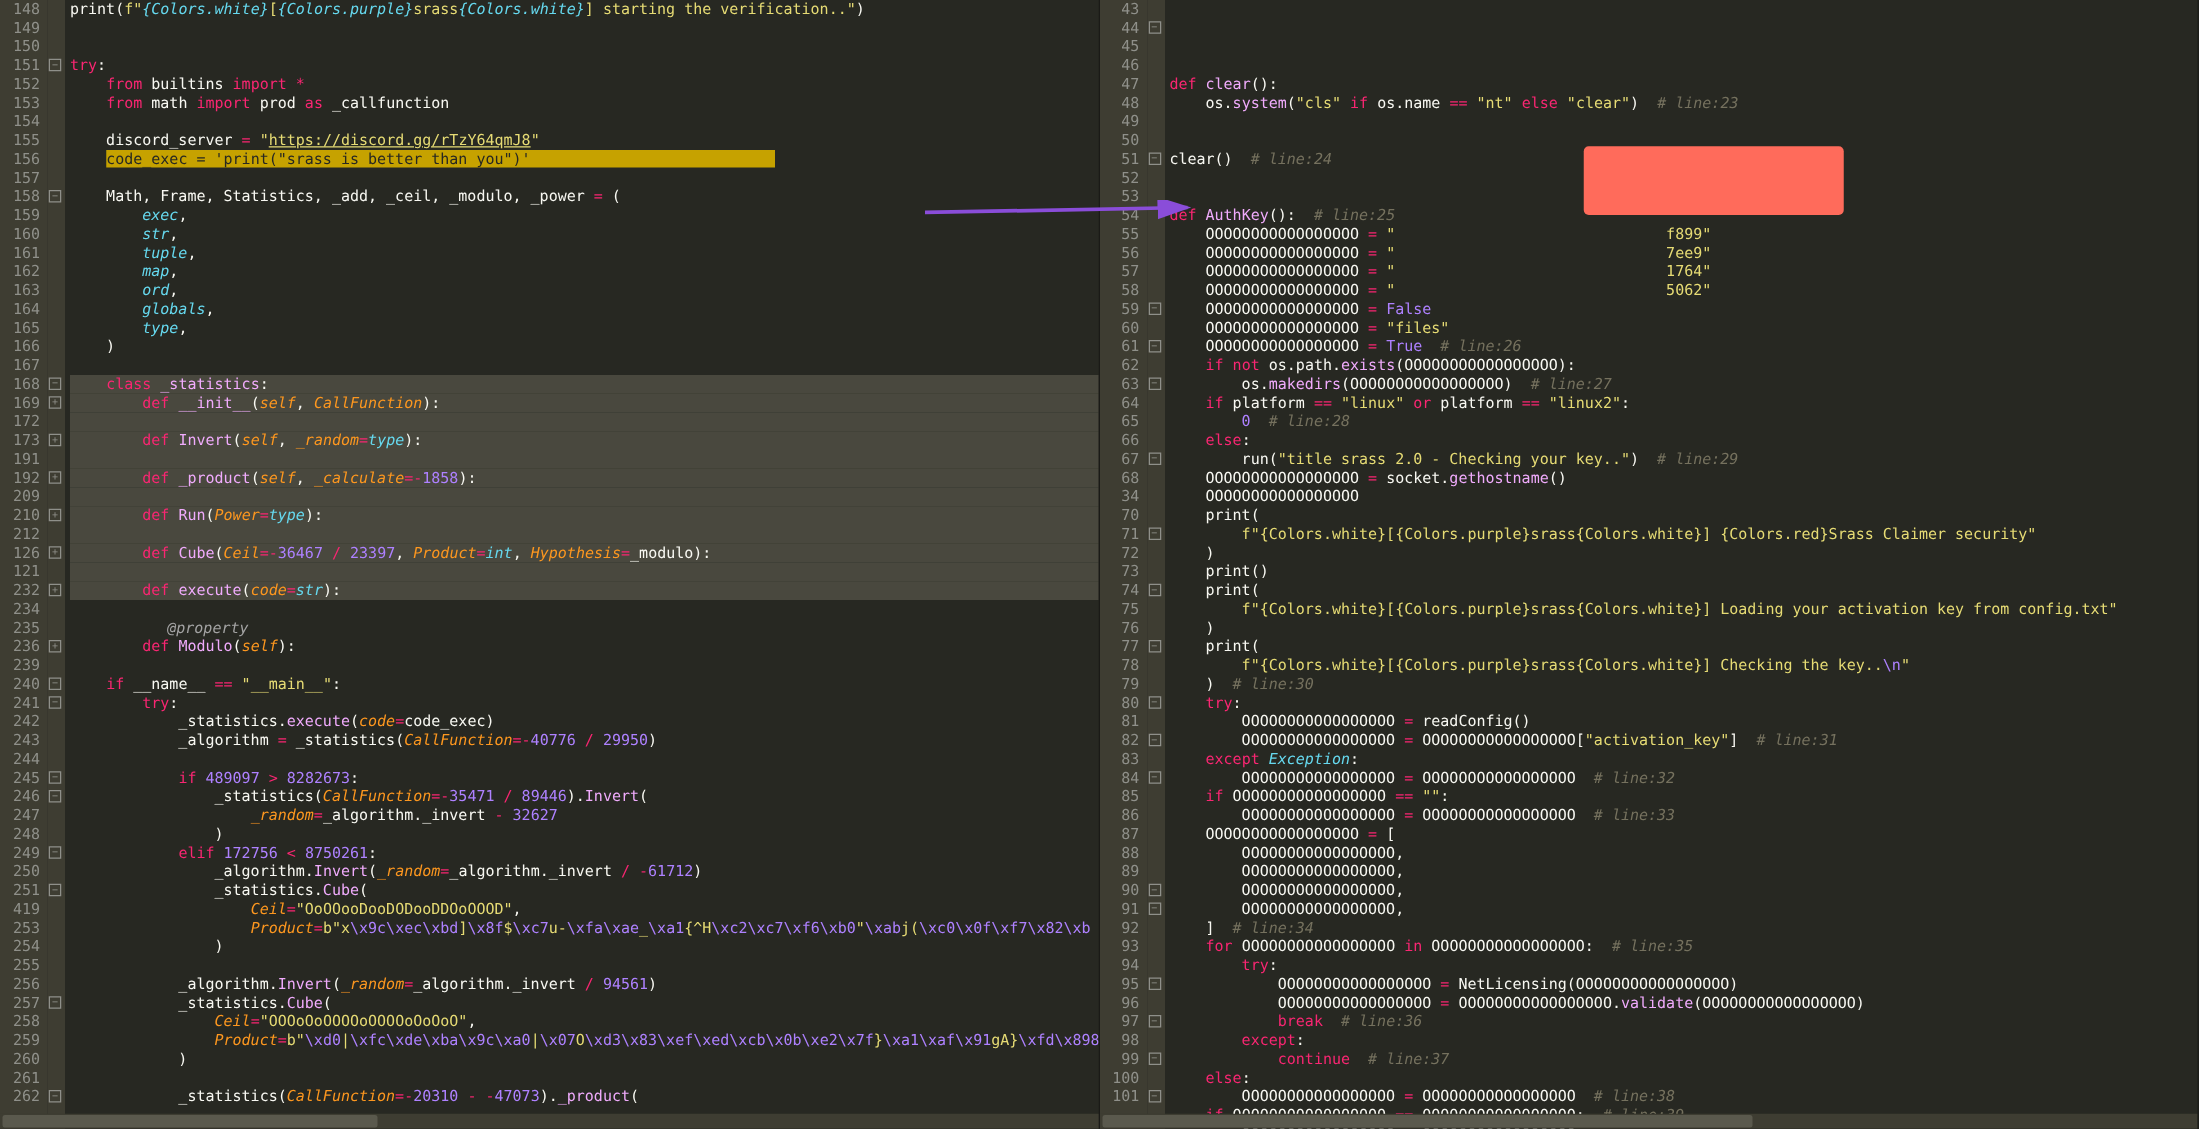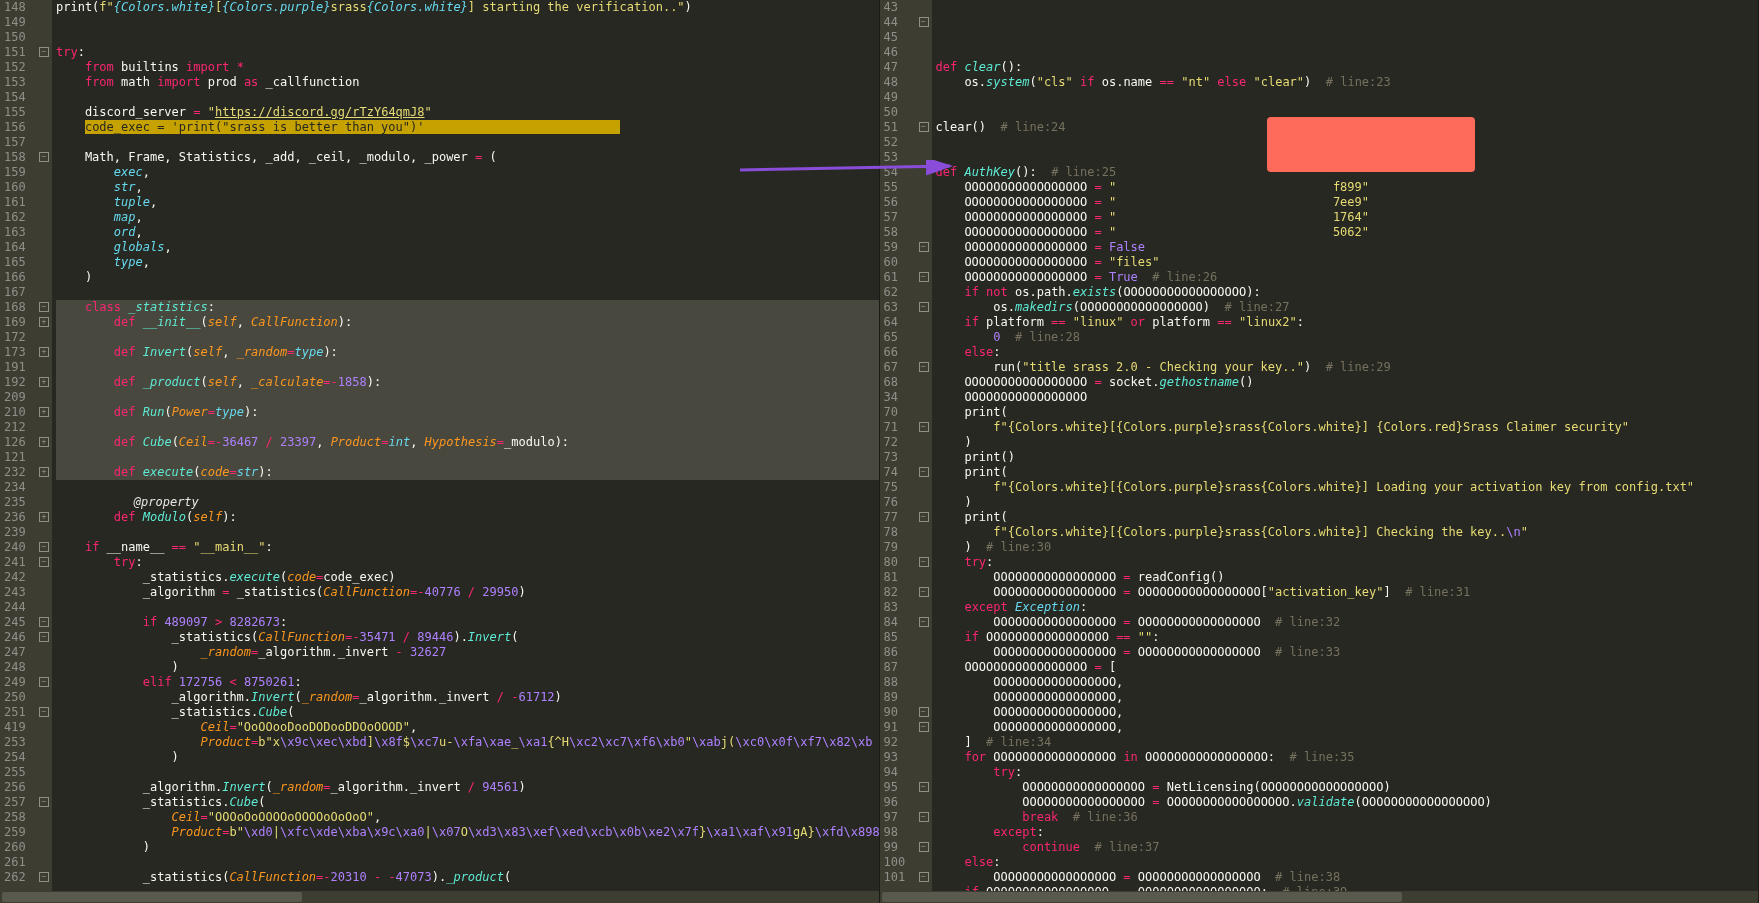--- a/index.html
+++ b/index.html
@@ -20,21 +20,21 @@
 .pane {
   flex: 1;
   display: flex;
   overflow: hidden;
   position: relative;
   border-right: 1px solid #1a1a17;
 }
 .gutter {
   background: #3e3d32;
   color: #8f908a;
-  text-align: left;
+  text-align: right;
   padding: 0 6px 0 4px;
   user-select: none;
   line-height: 15px;
   min-width: 38px;
 }
 .fold-gutter {
   background: #3e3d32;
   width: 14px;
   color: #8f908a;
   line-height: 15px;
@@ -57,27 +57,27 @@
   line-height: 15px;
   white-space: pre;
   padding-left: 4px;
   overflow: hidden;
   position: relative;
 }
 .line { height: 15px; white-space: pre; }
 .kw { color: #f92672; }
 .str { color: #e6db74; }
 .num { color: #ae81ff; }
-.fn { color: #5eead4; font-style: italic; }
-.cm { color: #75715e; }
+.fn { color: #f0abfc; }
+.cm { color: #75715e; font-style: italic; }
 .op { color: #f92672; }
 .bi { color: #66d9ef; font-style: italic; }
 .self { color: #fd971f; font-style: italic; }
 .param { color: #fd971f; font-style: italic; }
-.dec { color: #e5e5e5; font-style: italic; padding-left: 20px; }
+.dec { color: #a3a3a3; font-style: italic; padding-left: 20px; }
 .hl-line { background: #49483e; display: block; }
 .sel { background: #c6a200; color: #272822; }
 .underline { text-decoration: underline; }
 .arrow-overlay {
   position: absolute;
   top: 160px;
   left: 740px;
   width: 220px;
   height: 20px;
   pointer-events: none;

